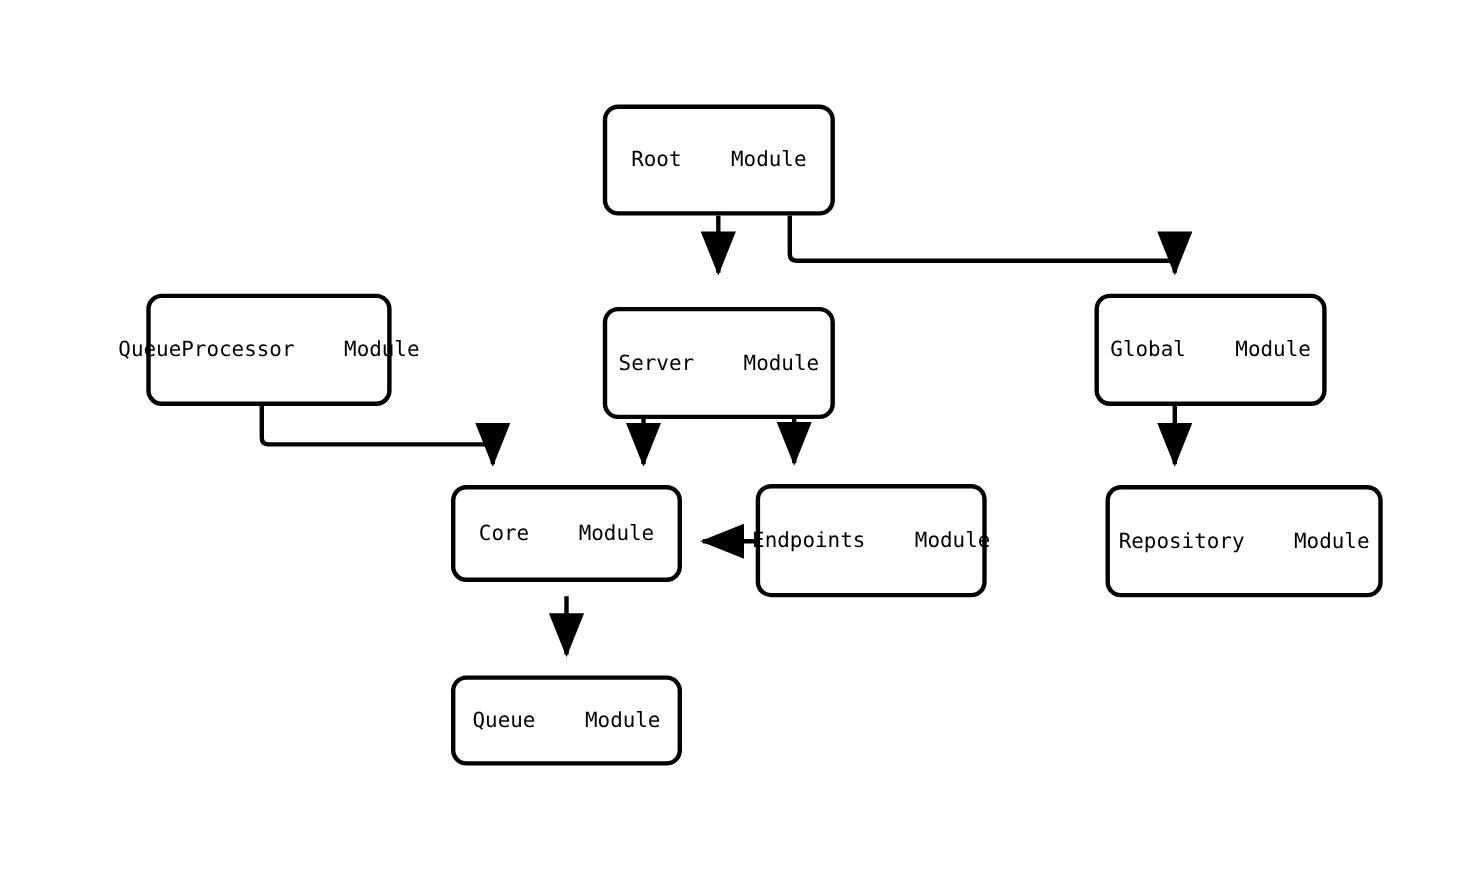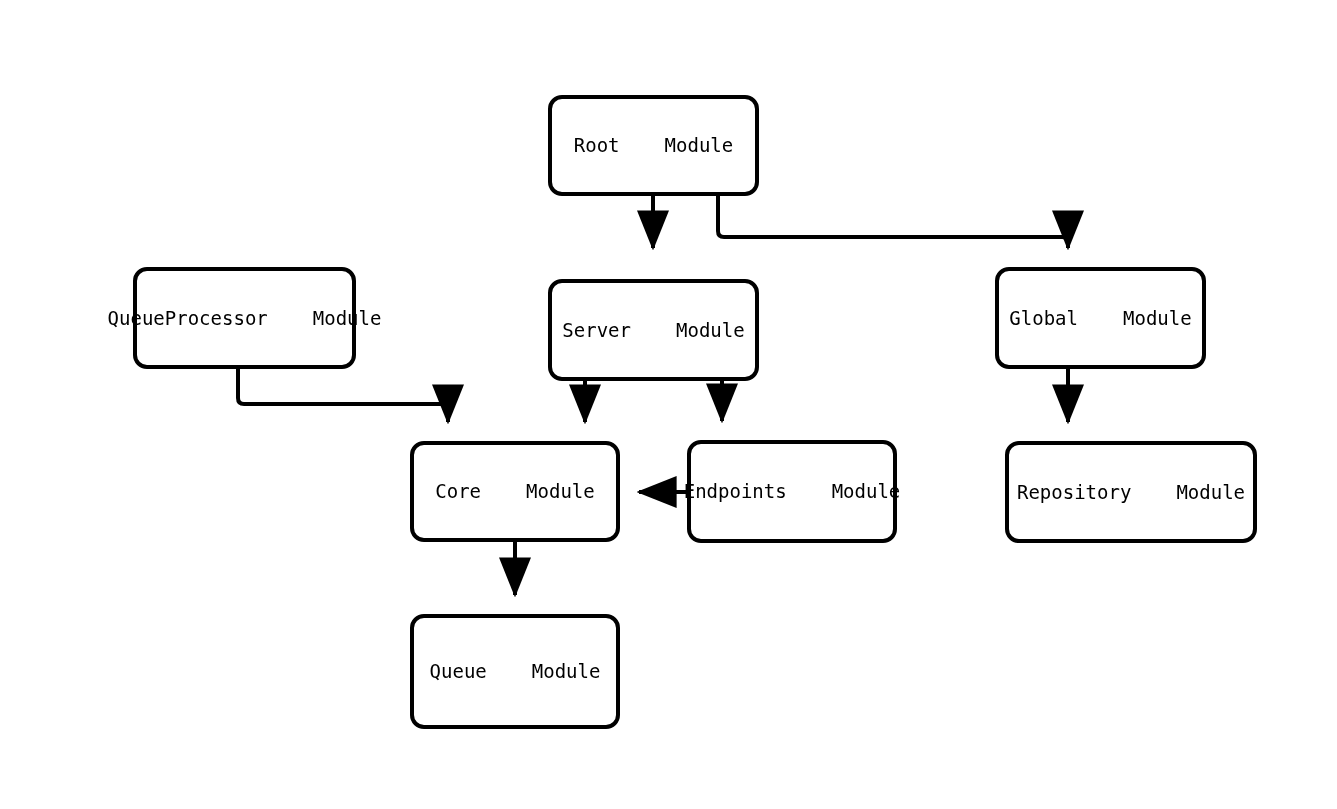--- a/index.html
+++ b/index.html
@@ -87,33 +87,33 @@
   <div class="node" style="left:548px; top:267px; width:211px; height:102px;margin-top:12px;">
     <div class="node-line">Server</div>
     <div class="node-line">Module</div>
   </div>
 
   <div class="node" style="left:963px; top:267px; width:211px; height:102px;margin-left:32px;">
     <div class="node-line">Global</div>
     <div class="node-line">Module</div>
   </div>
 
-  <div class="node" style="left:410px; top:441px; width:210px; height:101px;">
+  <div class="node" style="left:410px; top:441px; width:210px; height:88px;">
     <div class="node-line">Core</div>
     <div class="node-line">Module</div>
   </div>
 
   <div class="node" style="left:687px; top:440px; width:210px; height:103px;">
     <div class="node-line">Endpoints</div>
     <div class="node-line">Module</div>
   </div>
 
   <div class="node" style="left:1005px; top:441px; width:252px; height:102px;">
     <div class="node-line">Repository</div>
     <div class="node-line">Module</div>
   </div>
 
-  <div class="node" style="left:410px; top:614px; width:210px; height:115px;">
+  <div class="node" style="left:410px; top:614px; width:210px; height:82px;">
     <div class="node-line">Queue</div>
     <div class="node-line">Module</div>
   </div>
 
 </div>
 
 </body></html>

